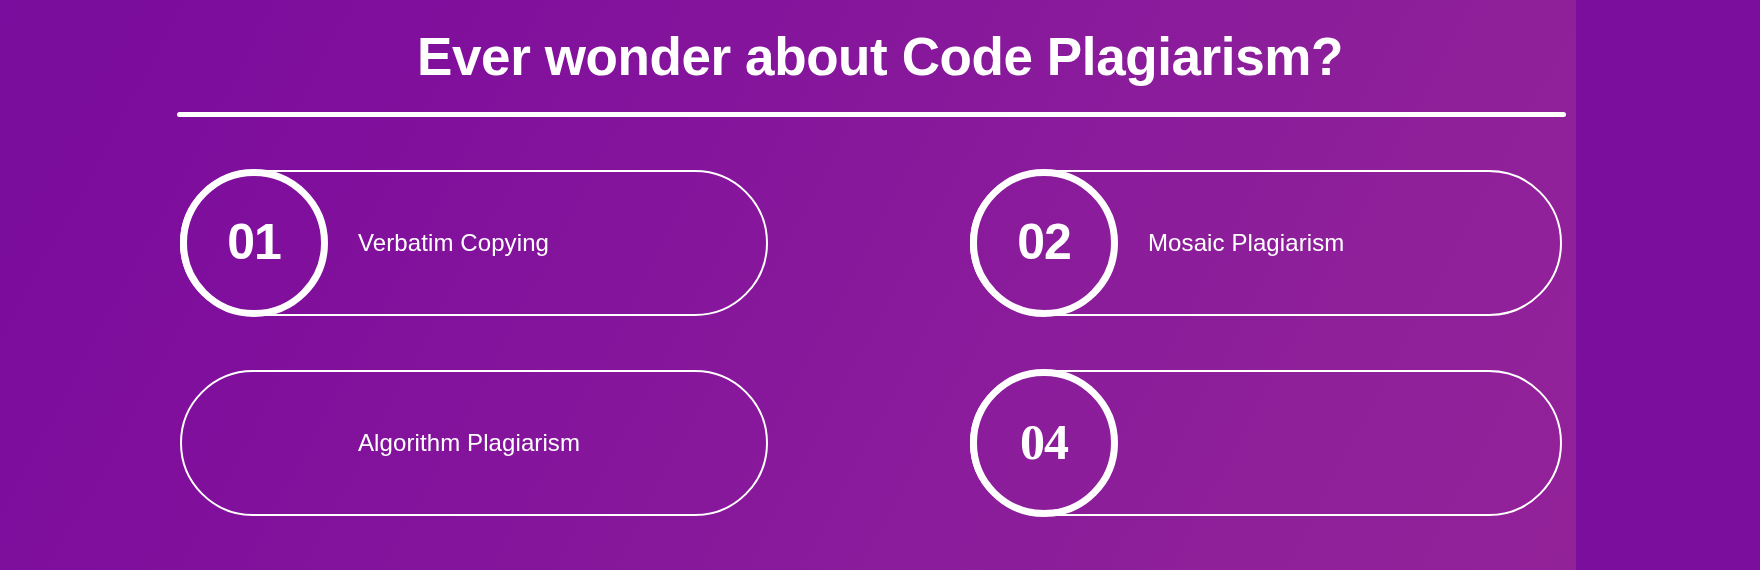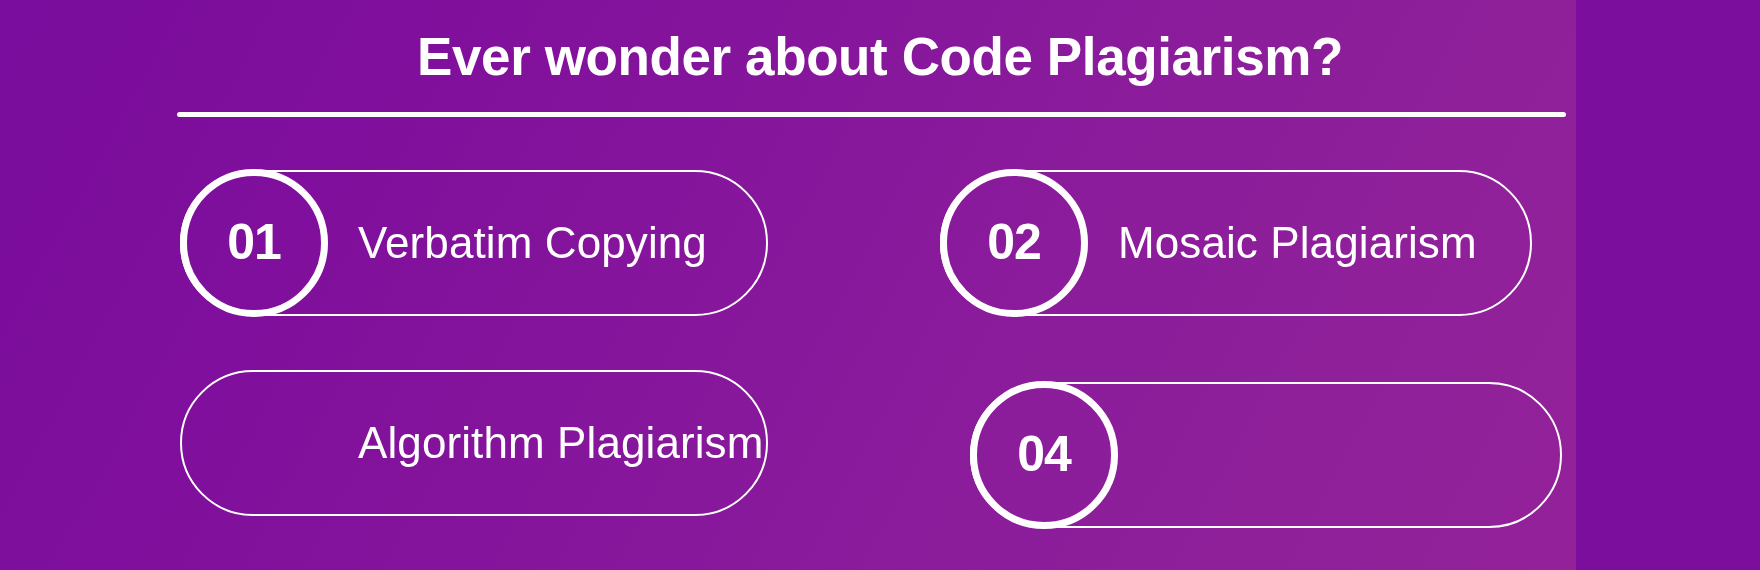--- a/index.html
+++ b/index.html
@@ -96,31 +96,31 @@
   }
 
   .card-label {
     position: absolute;
     left: 178px;
     top: 0;
     height: 146px;
     display: flex;
     align-items: center;
     color: #ffffff;
-    font-size: 44px;
+    font-size: 24px;
     font-weight: 400;
     letter-spacing: 0.1px;
     white-space: nowrap;
   }
 
   
   #card-0 { left: 180px; top: 170px; width: 588px; }
-  #card-1 { left: 940px; top: 170px; width: 592px; text-decoration: underline; }
+  #card-1 { left: 970px; top: 170px; width: 592px; text-decoration: underline; }
   #card-2 { left: 180px; top: 370px; width: 588px; }
-  #card-3 { left: 970px; top: 382px; width: 592px; }
+  #card-3 { left: 970px; top: 370px; width: 592px; font-family: Liberation Serif, serif; }
 </style>
 </head>
 <body>
 
 <div id="poster">
 
   <div id="header">
     <span id="page-title">Ever wonder about Code Plagiarism?</span>
   </div>
 

